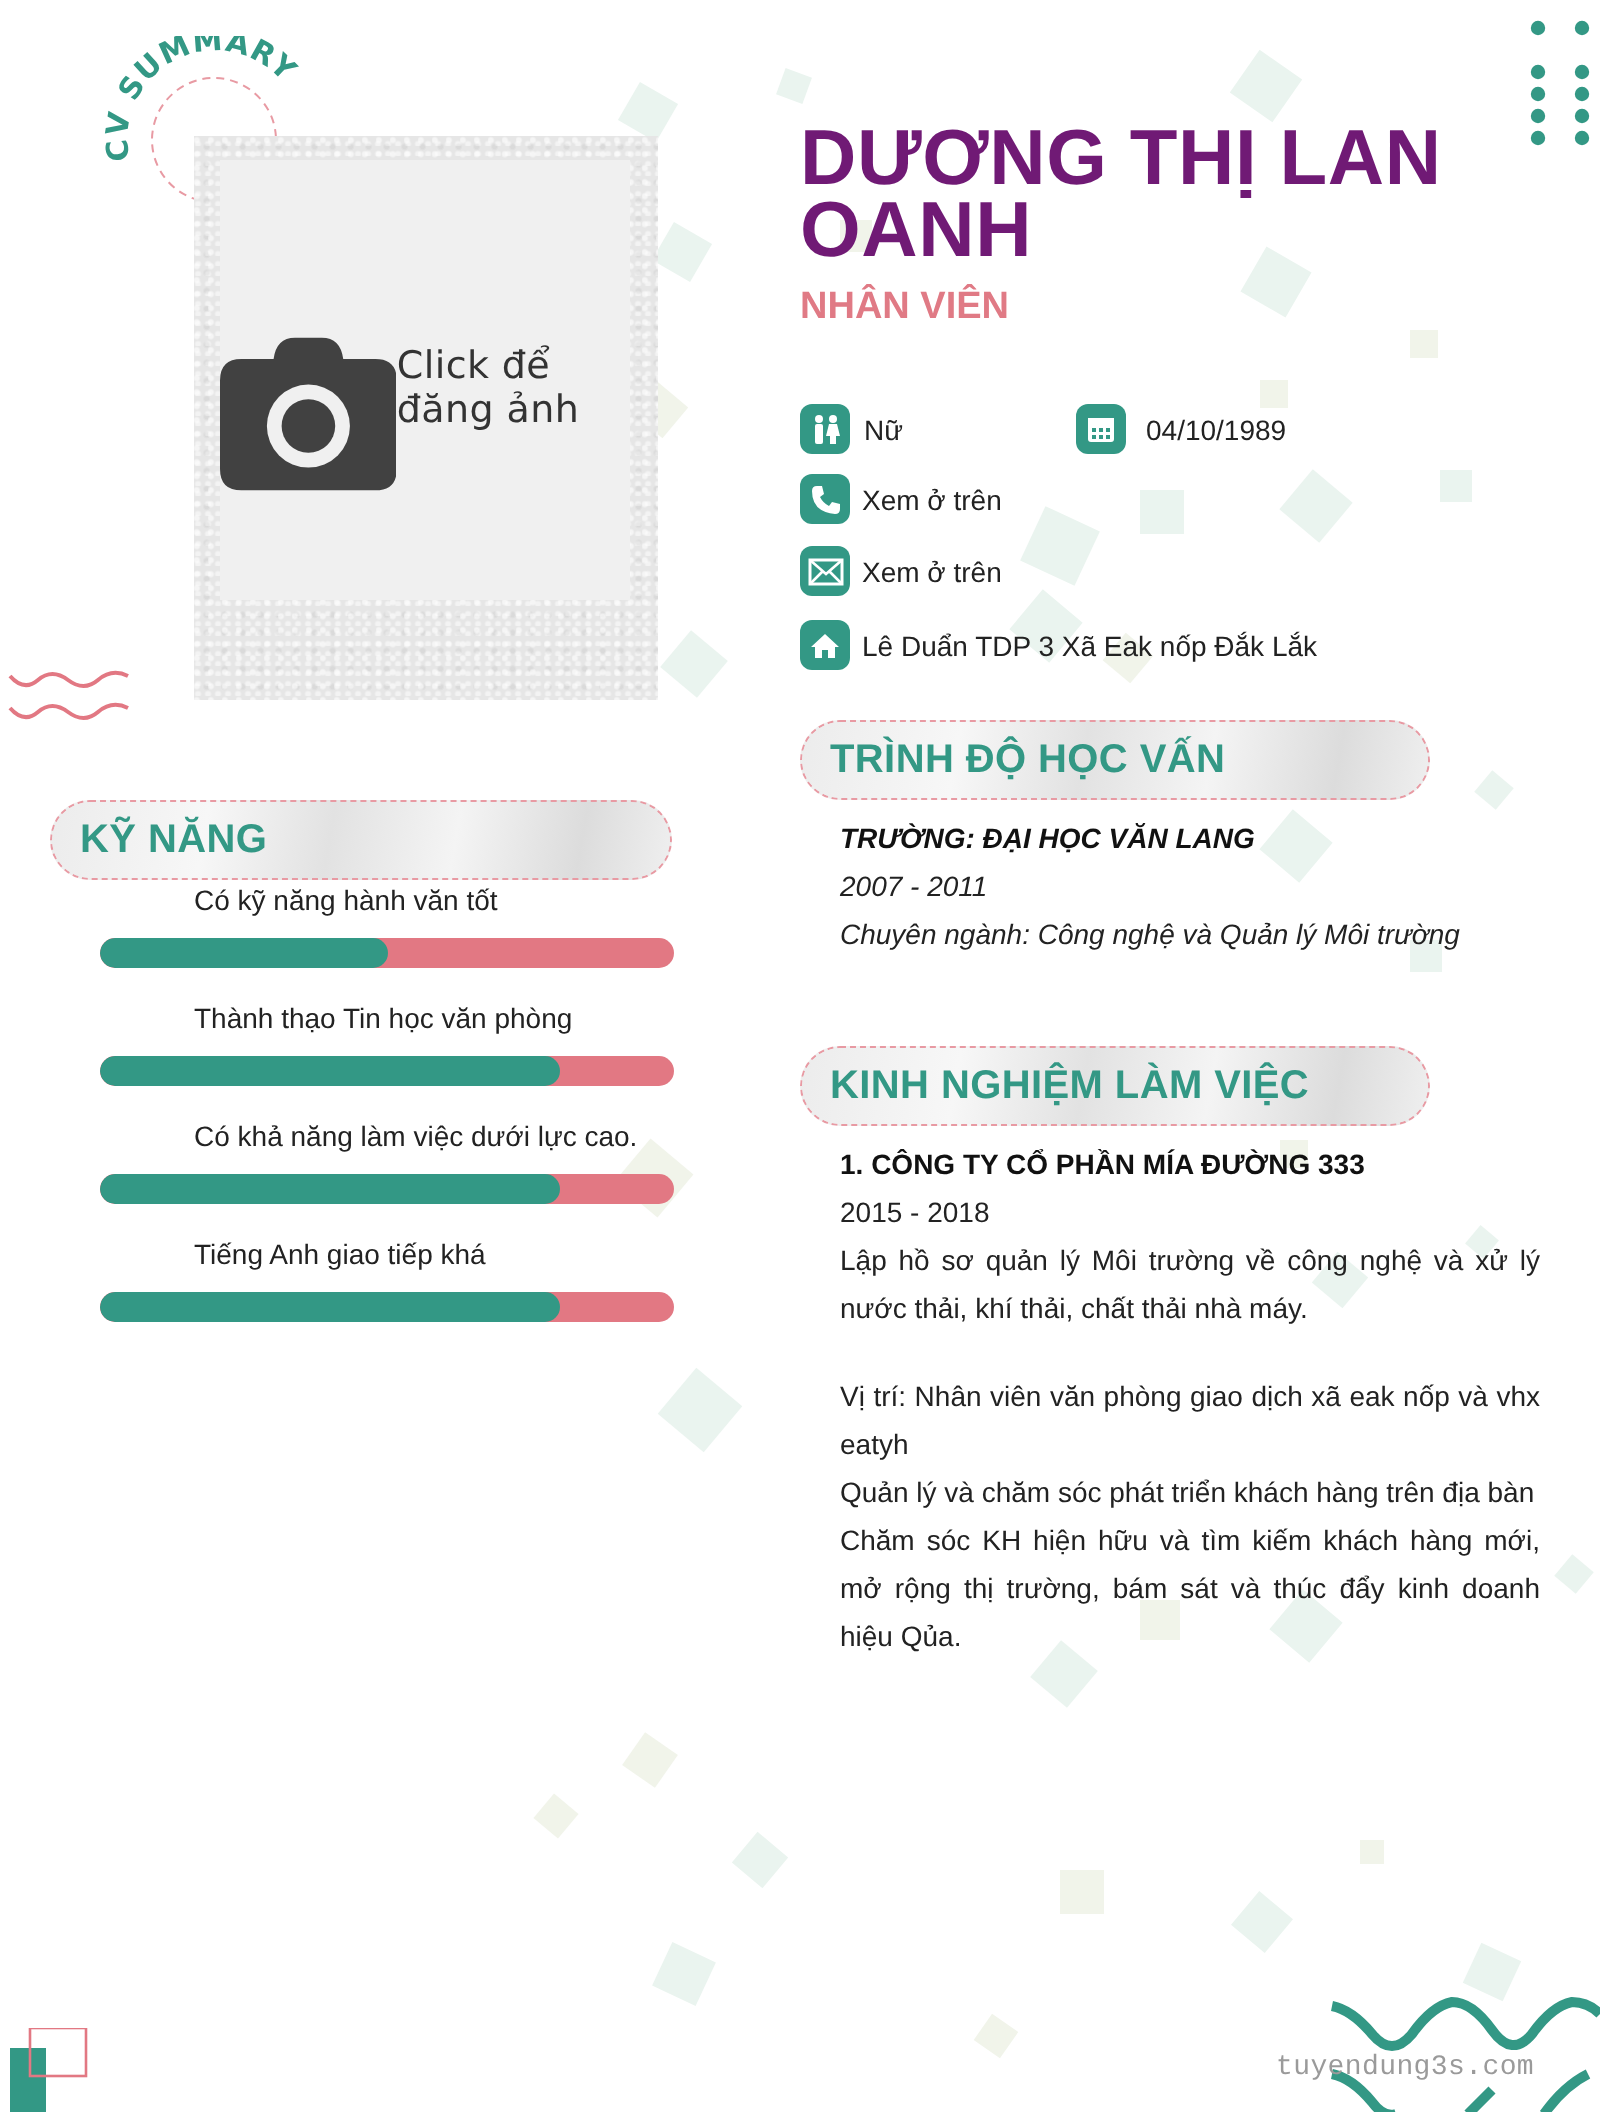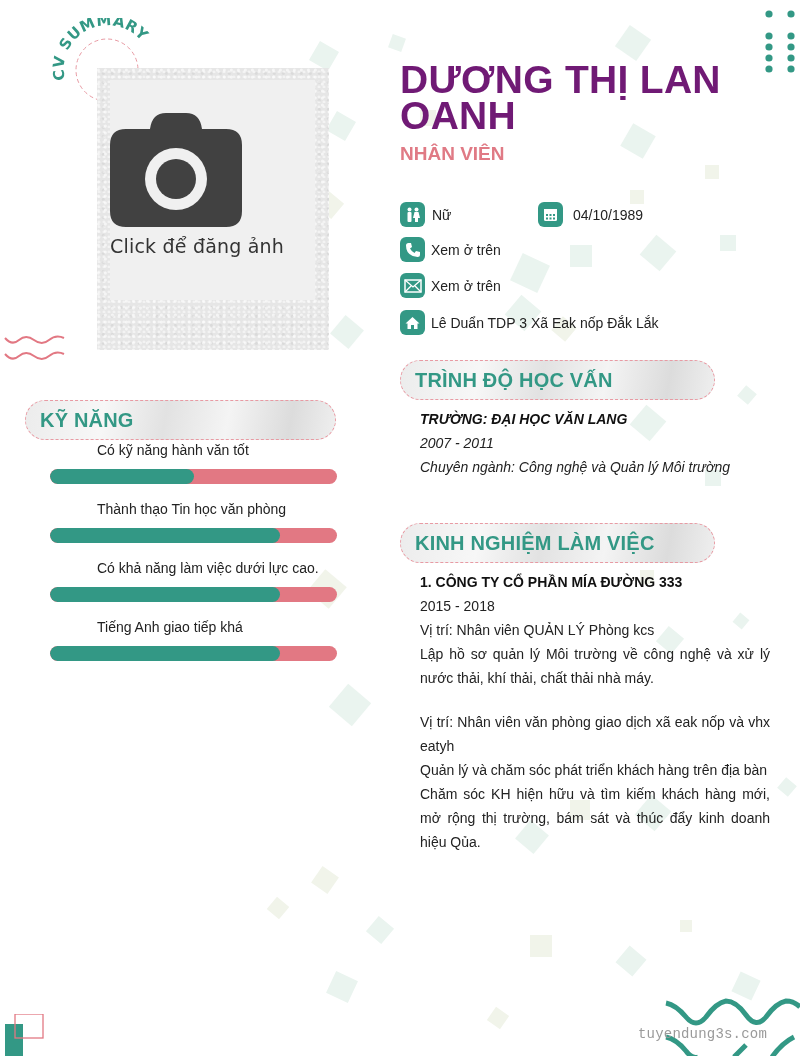--- a/index.html
+++ b/index.html
@@ -17,21 +17,21 @@
     position: absolute; left: 97px; top: 68px; width: 232px; height: 282px;
     background: #e6e6e6;
     background-image:
       radial-gradient(circle at 20% 30%, rgba(255,255,255,0.6) 0 1px, transparent 2px),
       radial-gradient(circle at 70% 60%, rgba(0,0,0,0.05) 0 1px, transparent 2px),
       radial-gradient(circle at 40% 80%, rgba(255,255,255,0.5) 0 1px, transparent 2px);
     background-size: 7px 7px, 9px 9px, 5px 5px;
   }
   .photo-inner {
     position: absolute; left: 13px; top: 12px; width: 205px; height: 220px;
-    background: #f0f0f0; display: flex; flex-direction: column; align-items: flex-start;
+    background: #f0f0f0; display: flex; flex-direction: row; align-items: center;
   }
   .photo-inner svg { margin-top: 33px; }
   .photo-label { margin-top: 8px; font-size: 19px; color: #333333; font-family: "DejaVu Sans", sans-serif; letter-spacing: 0.2px; }
 
   .wave-left { position: absolute; left: 4px; top: 334px; }
 
   
   .name {
     position: absolute; left: 400px; top: 62px; width: 360px;
     font-size: 39px; line-height: 36px; font-weight: bold; color: #701a75; letter-spacing: 0.3px;
@@ -235,21 +235,20 @@
 <div class="block" style="top:407px;font-style:italic;">
   <div class="b">TRƯỜNG: ĐẠI HỌC VĂN LANG</div>
   <div>2007 - 2011</div>
   <div>Chuyên ngành: Công nghệ và Quản lý Môi trường</div>
 </div>
 
 <div class="sec-head" style="left:400px; top:523px; width:315px;">KINH NGHIỆM LÀM VIỆC</div>
 <div class="block" style="top:570px;">
   <div class="b">1. CÔNG TY CỔ PHẦN MÍA ĐƯỜNG 333</div>
   <div>2015 - 2018</div>
-  <div>Vị trí: Nhân viên QUẢN LÝ Phòng kcs</div>
   <div class="j">Lập hồ sơ quản lý Môi trường về công nghệ và xử lý nước thải, khí thải, chất thải nhà máy.</div>
   <div class="gap"></div>
   <div class="j">Vị trí:  Nhân viên văn phòng giao dịch xã eak nốp và vhx eatyh</div>
   <div class="j">Quản lý và chăm sóc phát triển khách hàng trên địa bàn</div>
   <div class="j">Chăm sóc KH hiện hữu và tìm kiếm khách hàng mới, mở rộng thị trường, bám sát và thúc đẩy kinh doanh hiệu Qủa.</div>
 </div>
 
 <svg class="dots" width="36" height="64" viewBox="0 0 36 64" xmlns="http://www.w3.org/2000/svg">
   <g fill="#339885">
     <circle cx="7" cy="4" r="3.6"></circle>

